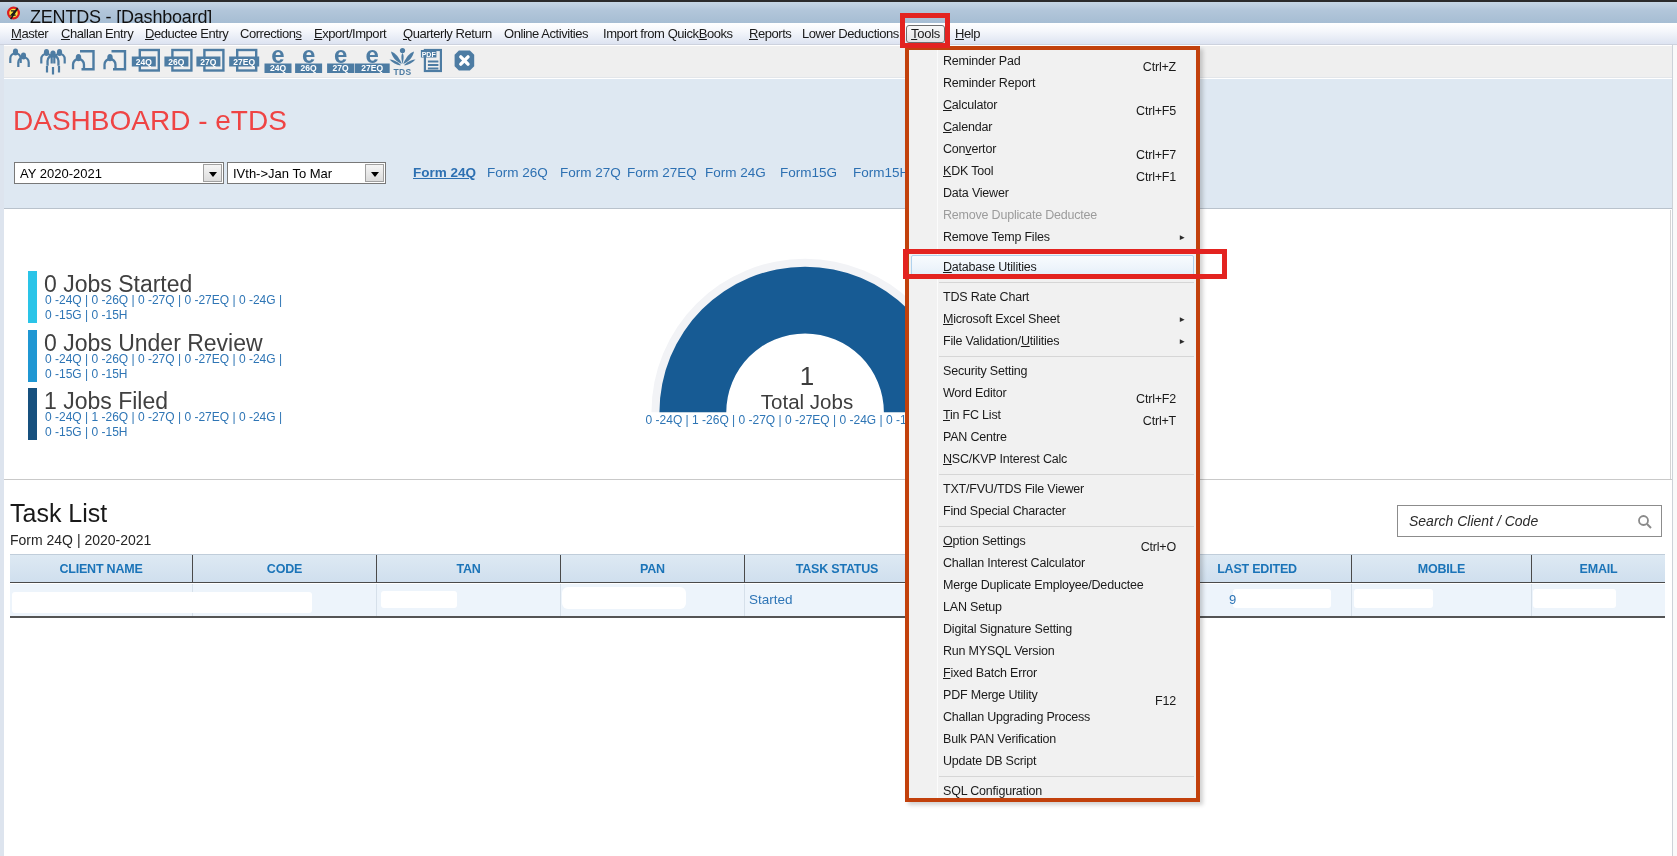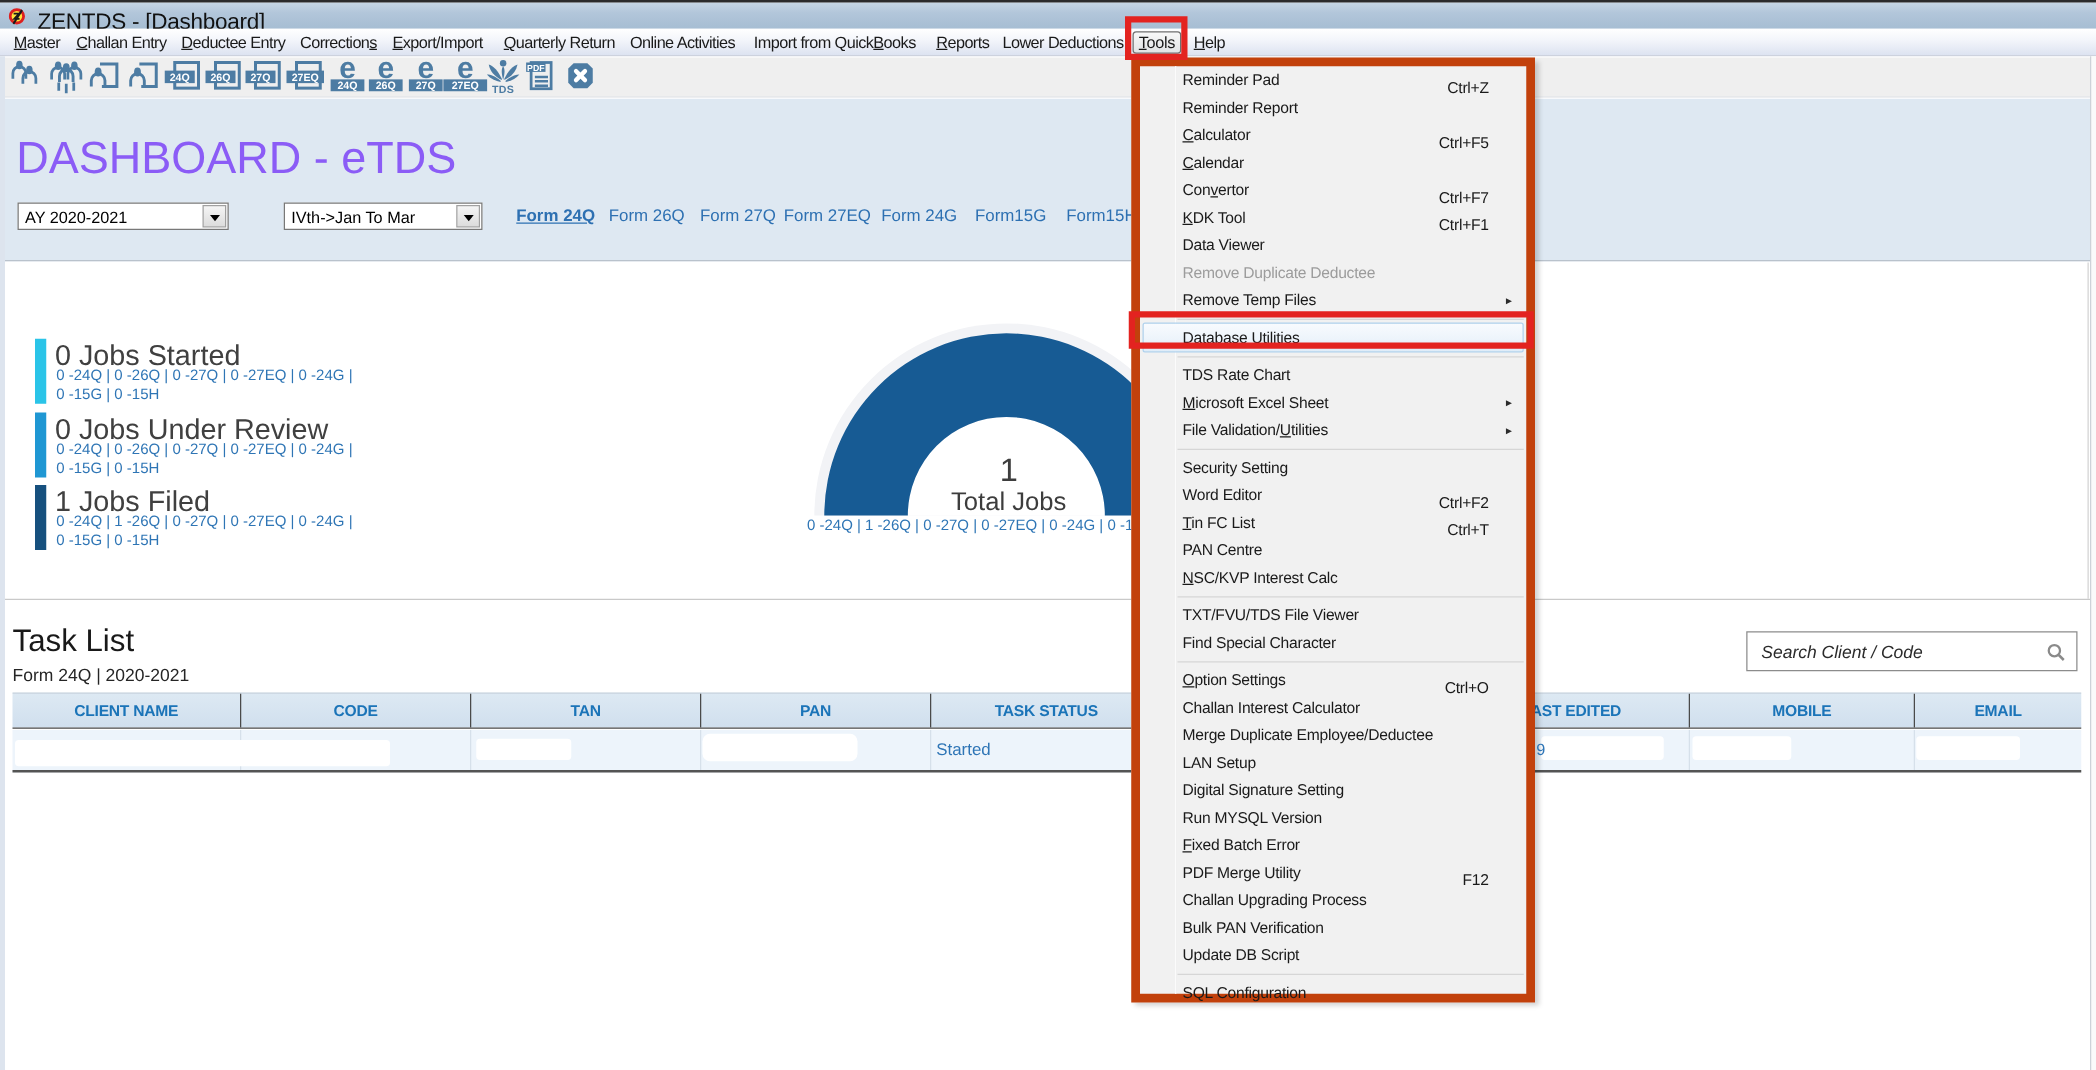--- a/index.html
+++ b/index.html
@@ -12,21 +12,21 @@
   background:linear-gradient(180deg,#ffffff 0%,#f4f6fb 40%,#dde3f1 100%);
   border-bottom:1px solid #cdd2de; }
 .mbi { position:absolute; top:3px; font-size:13px; letter-spacing:-0.45px; color:#1a1a1a; }
 #toolsbtn { position:absolute; left:906px; top:2px; width:39px; height:18px;
   background:linear-gradient(180deg,#f8f8f8,#e2e4e6); border:1px solid #6f6f6f; border-radius:3px;
   font-size:13px; letter-spacing:-0.3px; color:#1a1a1a; text-align:center; line-height:16px; }
 #toolbar { position:absolute; left:0; top:46px; width:1677px; height:32px; background:#efefef;
   border-bottom:1px solid #e3e6ea; }
 #blueband { position:absolute; left:4px; top:79px; width:1668px; height:130px; background:#dee8f2;
   border-bottom:1px solid #b9c2cc; }
-#dash { position:absolute; left:13px; top:105px; font-size:36px; color:#8b5cf6; }
+#dash { position:absolute; left:13px; top:105px; font-size:28px; color:#ef4444; }
 .combo { position:absolute; top:162px; height:22px; background:#fff; border:1px solid #787878;
   font-size:13px; color:#000; }
 .combo .tx { position:absolute; left:5px; top:3px; white-space:nowrap; }
 .combo .btn { position:absolute; right:1px; top:1px; bottom:1px; width:19px;
   background:linear-gradient(180deg,#f5f5f5,#dcdcdc); border:1px solid #a0a0a0; }
 .combo .btn:after { content:""; position:absolute; left:5px; top:7px; border:4px solid transparent;
   border-top:5px solid #000; }
 .flink { position:absolute; top:165px; font-size:13.5px; color:#2d70b2; white-space:nowrap; }
 #chart { position:absolute; left:4px; top:210px; width:1667px; height:269px; background:#fff;
   border-right:1px solid #d4d4d4; }
@@ -45,28 +45,28 @@
 #thead { position:absolute; left:10px; top:554px; width:1655px; height:29px; background:linear-gradient(180deg,#dde9f3,#d0dfee);
   border-top:1px solid #c0cdda; border-bottom:1px solid #4a4a4a; display:flex; }
 #thead .c { height:100%; border-right:1px solid #4a4a4a; display:flex; align-items:center;
   justify-content:center; font-size:12.5px; letter-spacing:-0.2px; font-weight:bold; color:#1b74b8; }
 #thead .c:last-child { border-right:none; }
 #trow { position:absolute; left:10px; top:584px; width:1655px; height:34px; background:#edf4fb;
   border-bottom:2px solid #545454; display:flex; }
 #trow .c { height:100%; border-right:1px solid #d6e0ea; }
 #trow .c:last-child { border-right:none; }
 .redact { position:absolute; background:#fff; border-radius:3px; }
-#menu { position:absolute; left:905px; top:46px; width:323px; height:756px; background:#f1f1f1;
-  border:7px solid #c2410c; box-shadow:3px 3px 4px rgba(0,0,0,0.18); }
+#menu { position:absolute; left:905px; top:46px; width:295px; height:756px; background:#f1f1f1;
+  border:4px solid #c2410c; box-shadow:3px 3px 4px rgba(0,0,0,0.18); }
 #menu .gut { position:absolute; left:28px; top:0; bottom:0; width:1px; background:#e2e2e2;
   border-right:1px solid #fbfbfb; }
 .mi { position:absolute; left:34px; right:3px; height:22px; font-size:12.5px; letter-spacing:-0.2px;
   color:#1a1a1a; display:flex; align-items:center; white-space:nowrap; }
 .mi.dis { color:#9c9c9c; }
-.mi .sc { position:absolute; right:27px;margin-top:12px; }
+.mi .sc { position:absolute; right:17px;margin-top:12px; }
 .mi .ar { position:absolute; right:7px; font-size:8px; color:#2b2b2b; }
 .msep { position:absolute; left:30px; right:2px; height:1px; background:#d6d6d6; }
 .mhl { position:absolute; left:2px; right:2px; height:24px; border:1px solid #b0d2ee; border-radius:2px;
   background:linear-gradient(180deg,#f8fbfe 0%,#edf4fb 55%,#dfecf8 100%); }
 .redbox { position:absolute; border:5px solid #e32320; z-index:40; }
 #lborder { position:absolute; left:0; top:45px; width:4px; bottom:0; background:#dde4ee; z-index:30; }
 #rborder { position:absolute; left:1672px; top:45px; width:5px; bottom:0; background:#fafafa; z-index:30;
   border-left:1px solid #cdd2d8; }
 </style></head>
 <body>
@@ -160,21 +160,21 @@
       </g>
       <polygon points="458.9,50.5 469.9,50.5 474.2,54.8 474.2,66.2 469.9,70.5 458.9,70.5 454.59999999999997,66.2 454.59999999999997,54.8" fill="#4d7ca3"></polygon>
       <g stroke="#fff" stroke-width="3.4" stroke-linecap="round">
         <line x1="460.79999999999995" y1="56.9" x2="468.0" y2="64.1"></line>
         <line x1="468.0" y1="56.9" x2="460.79999999999995" y2="64.1"></line>
       </g>
     </svg>
   </div>
 <div id="blueband"></div>
 <div id="dash">DASHBOARD - eTDS</div>
-<div class="combo" style="left:14px;width:169px">
+<div class="combo" style="left:14px;width:210px">
     <span class="tx">AY 2020-2021</span>
     <span class="btn"></span>
   </div>
 <div class="combo" style="left:227px;width:159px">
     <span class="tx">IVth-&gt;Jan To Mar</span>
     <span class="btn"></span>
   </div>
 <span class="flink" style="left:413px;font-weight:bold;text-decoration:underline">Form 24Q</span>
 <span class="flink" style="left:487px">Form 26Q</span>
 <span class="flink" style="left:560px">Form 27Q</span>

